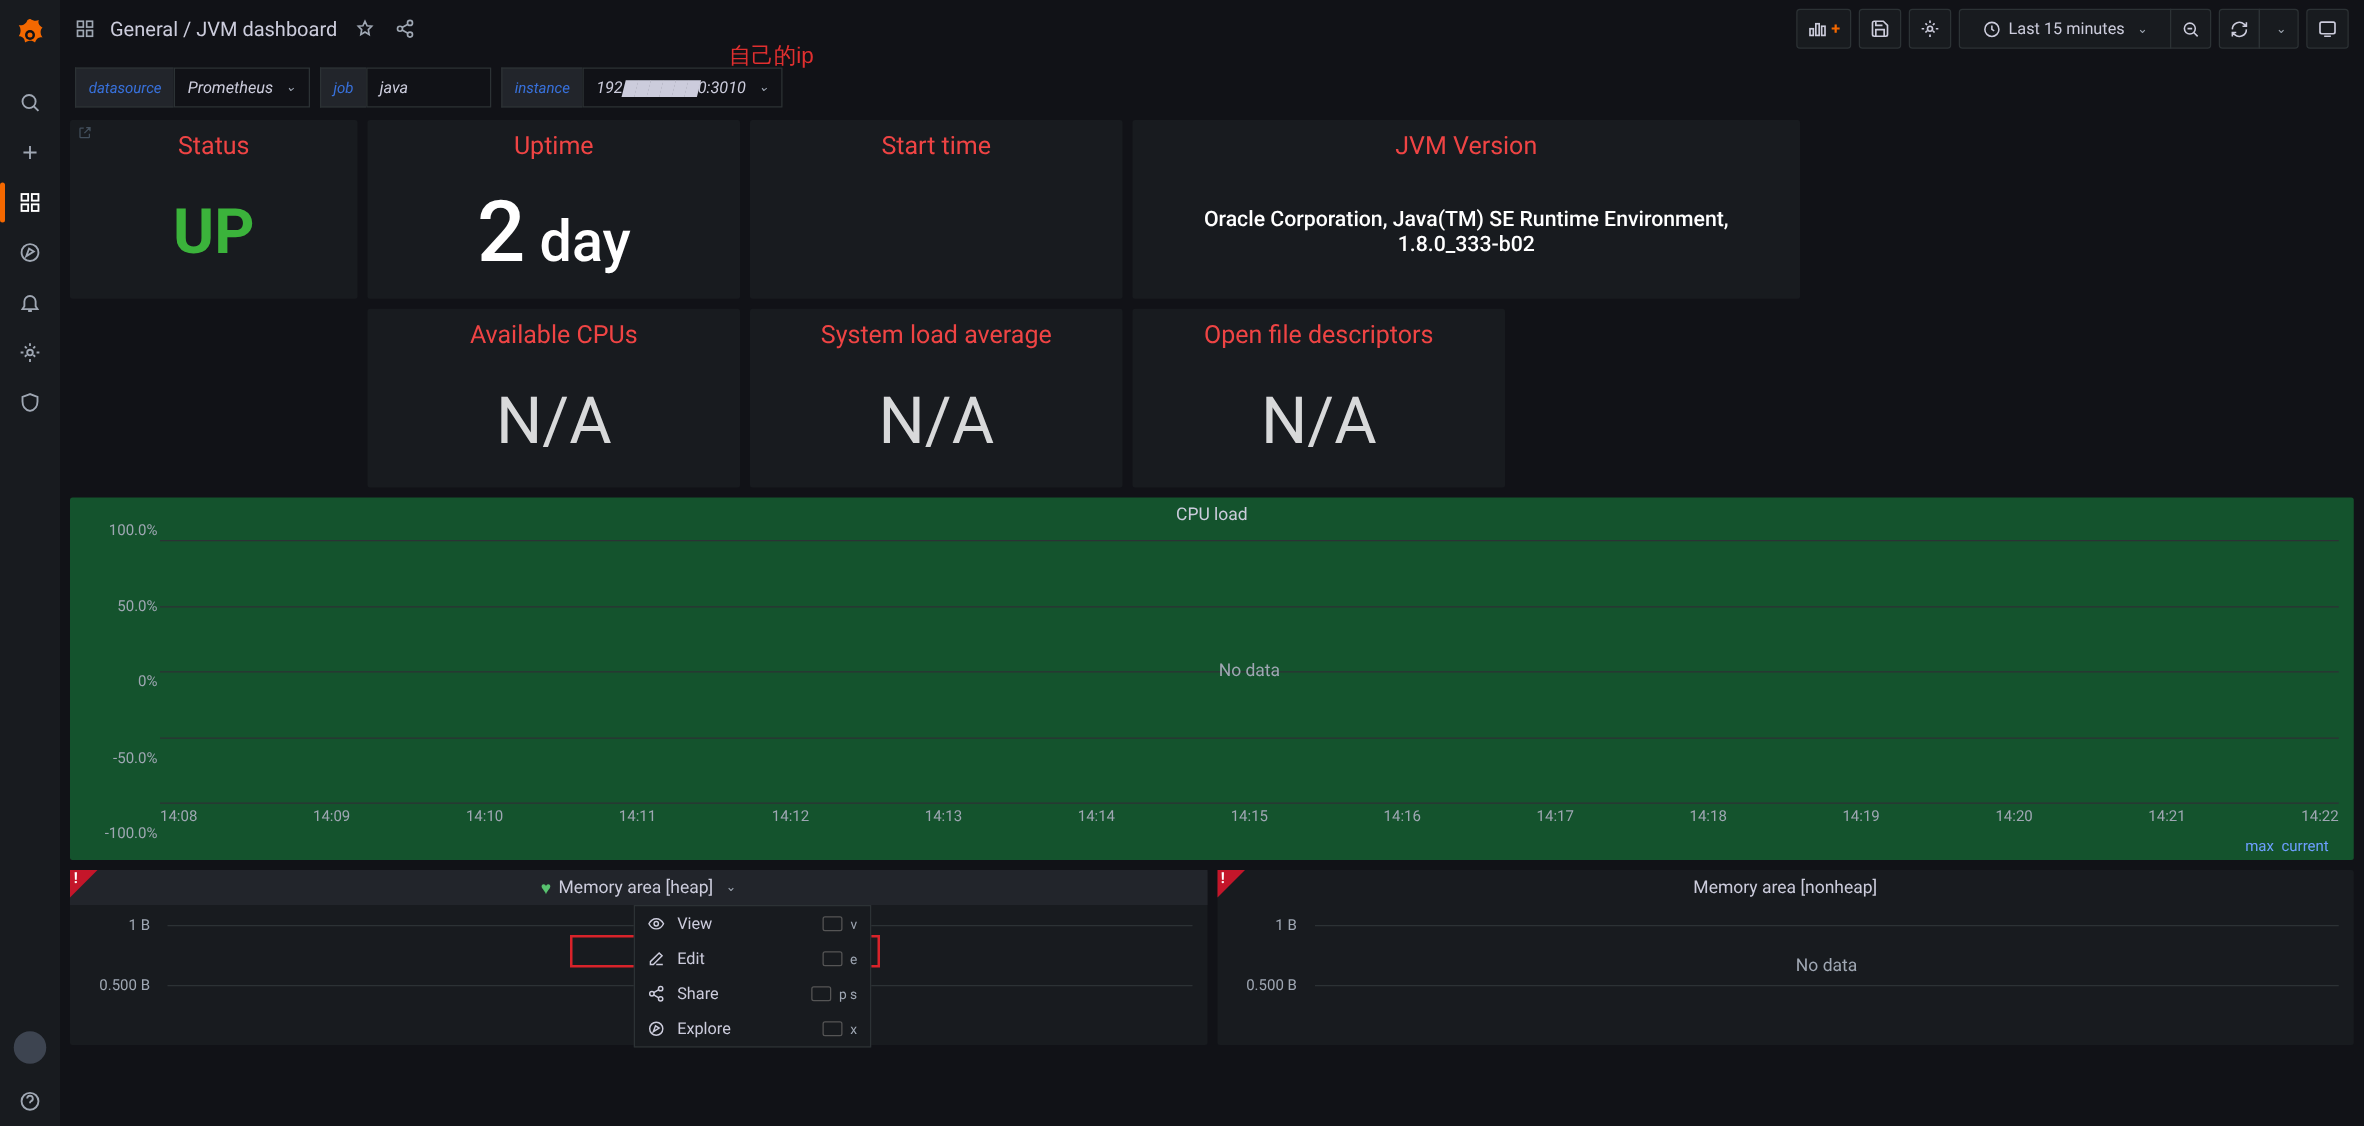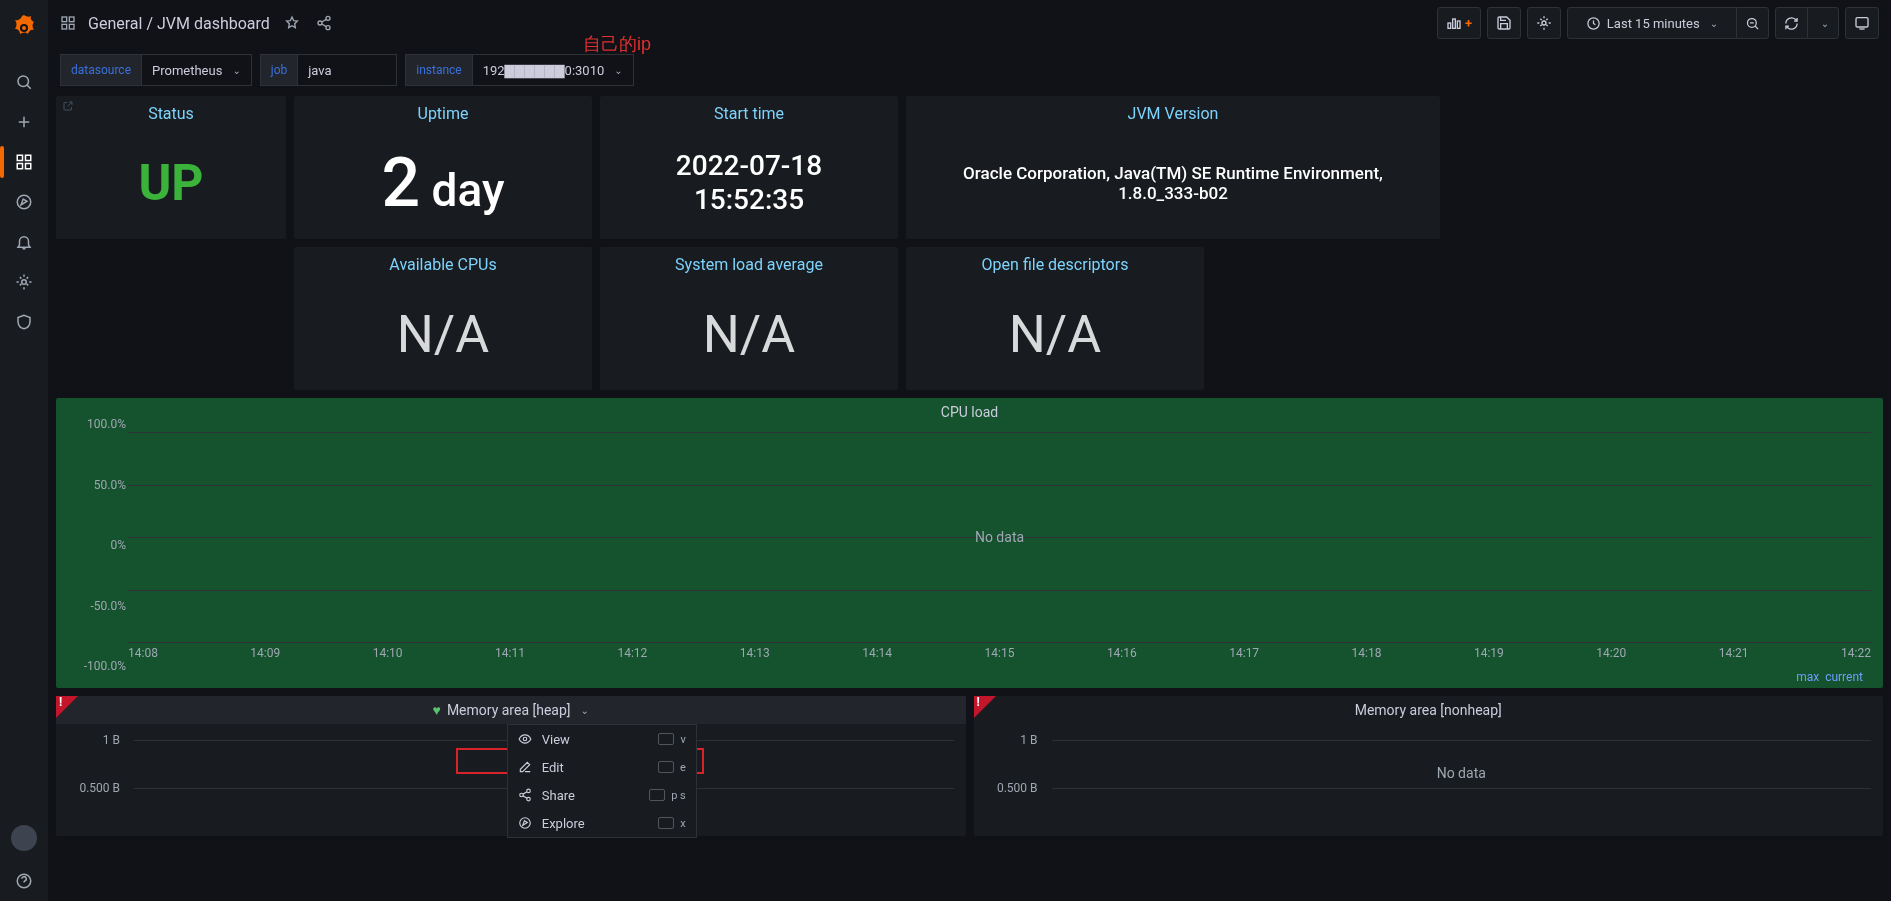--- a/index.html
+++ b/index.html
@@ -66,36 +66,36 @@
   background: #22252b; color: #3871dc; font-size: 12px;
   padding: 0 10px; height: 32px; display: inline-flex; align-items: center;
   border: 1px solid #2c3235; border-right: none;
 }
 .var-value {
   background: #111217; color: #ccccdc;
   height: 32px; display: inline-flex; align-items: center;
   border: 1px solid #2c3235; padding: 0 10px; gap: 6px;
   min-width: 100px;
 }
-.var-pair { display: inline-flex; }
+.var-pair { display: inline-flex; font-style: italic; }
 .chev { font-size: 10px; color: #9fa7b3; margin-left: 4px; }
 
 .annot-red { position: absolute; color: #e02f2f; font-size: 18px; font-family: "Microsoft YaHei", sans-serif; }
 
 .canvas {
   position: absolute; left: 56px; right: 8px; top: 96px; bottom: 0;
 }
 .row { display: flex; gap: 8px; margin-bottom: 8px; }
 .panel {
   background: #181b1f; border-radius: 2px;
   display: flex; flex-direction: column; align-items: center;
   position: relative;
 }
 .panel .ptitle {
-  color: #7dd3fc; font-size: 16px; padding: 8px 0 4px; text-align: center; width: 100%;
+  color: #ef4444; font-size: 20px; padding: 8px 0 4px; text-align: center; width: 100%;
 }
 .panel .pvalue {
   flex: 1; display: flex; align-items: center; justify-content: center;
   font-weight: 500;
 }
 .stat-up { color: #3bb33b; font-size: 50px; font-weight: 700; }
 .stat-2day { color: #fff; font-size: 46px; }
 .stat-2day .big { font-size: 68px; font-weight: 500; }
 .stat-time { color: #fff; font-size: 28px; text-align: center; line-height: 1.2; font-weight: 500; }
 .stat-text { color: #fff; font-size: 17px; text-align: center; padding: 0 16px; font-weight: 500; }
@@ -338,26 +338,20 @@
         </div>
     </div>
     <div class="panel" style="width:298px;height:143px">
       <div class="ptitle">Uptime</div>
       <div class="pvalue">
           <span class="stat-2day"><span class="big">2</span><span> day</span></span>
         </div>
     </div>
     <div class="panel" style="width:298px;height:143px">
       <div class="ptitle">Start time</div>
-      <div class="pvalue">
-          <div class="stat-time">
-            <div>2022-07-18</div>
-            <div>15:52:35</div>
-          </div>
-        </div>
     </div>
     <div class="panel" style="width:534px;height:143px">
       <div class="ptitle">JVM Version</div>
       <div class="pvalue">
           <div class="stat-text">Oracle Corporation, Java(TM) SE Runtime Environment, 1.8.0_333-b02</div>
         </div>
     </div>
   </div>
 
   <div class="row">

